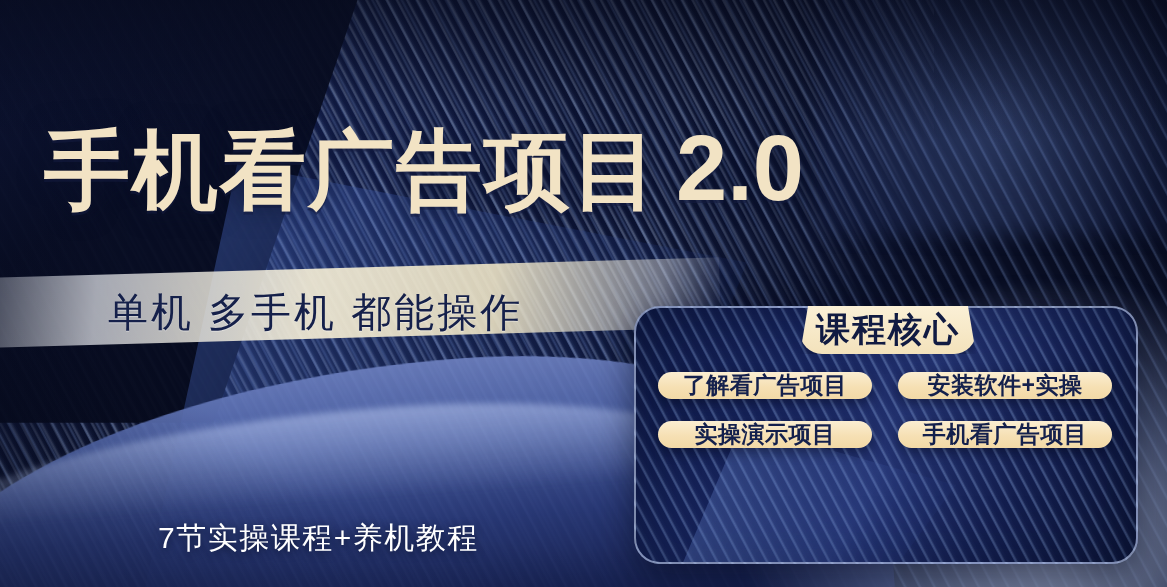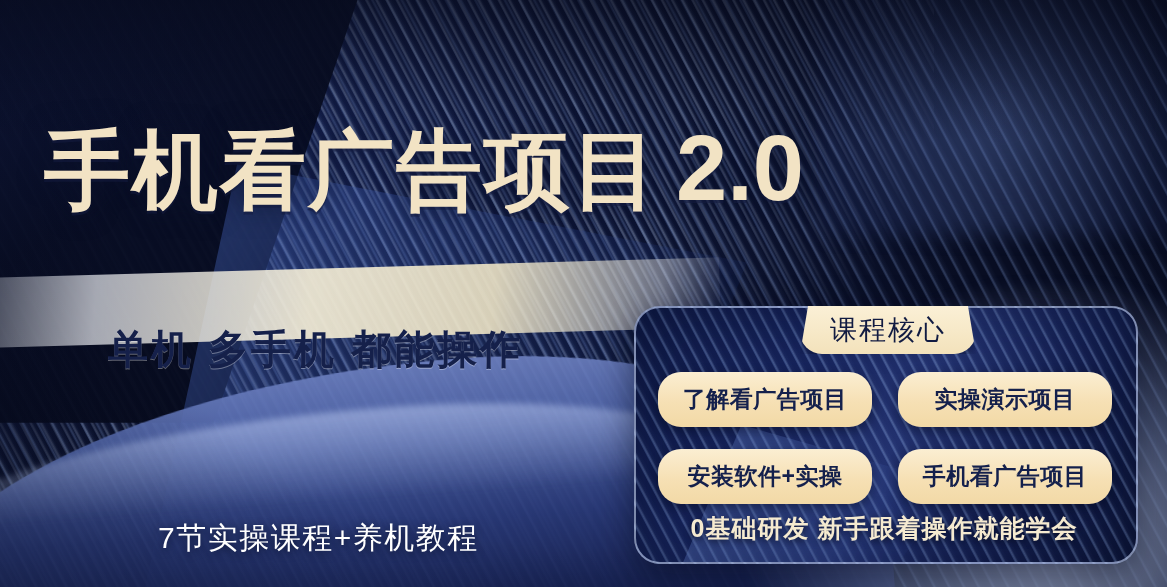--- a/index.html
+++ b/index.html
@@ -179,26 +179,25 @@
       rgba(241,231,199,0.88) 70%,
       rgba(206,206,206,0.48) 92%,
       rgba(160,168,195,0.05) 100%);
     filter: blur(0.4px);
   }
   .subtitle {
     position: absolute;
     left: 108px;
     top: 285px;
     font-size: 40px;
-    font-weight: 700;
+    font-weight: 400;
     letter-spacing: 3px;
     color: #15204a;
     white-space: nowrap;
     text-shadow: 0 1px 0 rgba(255,255,255,0.35);
-    margin-top: 37px;
   }
 
   
   .tagline {
     position: absolute;
     left: 158px;
     top: 518px;
     font-size: 30px;
     font-weight: 400;
     letter-spacing: 1.5px;
@@ -247,37 +246,37 @@
     height: 48px;
     background: linear-gradient(180deg, #fbf0d6 0%, #f3e2bb 100%);
     border-radius: 0 0 22px 22px;
     clip-path: polygon(8px 0, calc(100% - 8px) 0, 100% 100%, 0 100%);
     display: flex;
     align-items: center;
     justify-content: center;
     box-shadow: 0 3px 10px rgba(6,10,30,0.45);
   }
   .badge-text {
-    font-size: 27px;
-    font-weight: 400;
+    font-size: 34px;
+    font-weight: 700;
     letter-spacing: 2px;
     color: #111b42;
   }
 
   .pills {
     position: absolute;
     left: 658px;
     top: 372px;
     width: 454px;
     display: grid;
     grid-template-columns: 1fr 1fr;
     grid-gap: 22px 26px;
   }
   .pill {
-    height: 55px;
+    height: 27px;
     border-radius: 23px;
     background: linear-gradient(180deg, #fbeed2 0%, #f6e0b4 55%, #f2d9a6 100%);
     display: flex;
     align-items: center;
     justify-content: center;
     box-shadow: 0 4px 12px rgba(5,9,28,0.45);
   }
   .pill-text {
     font-size: 23px;
     font-weight: 700;
@@ -331,25 +330,24 @@
 
   <div class="badge">
     <span class="badge-text">课程核心</span>
   </div>
 
   <div class="pills">
     <div class="pill">
       <span class="pill-text">了解看广告项目</span>
     </div>
     <div class="pill">
-      <span class="pill-text">实操演示项目</span>
+      <span class="pill-text">安装软件+实操</span>
     </div>
     <div class="pill">
-      <span class="pill-text">安装软件+实操</span>
+      <span class="pill-text">实操演示项目</span>
     </div>
     <div class="pill">
       <span class="pill-text">手机看广告项目</span>
     </div>
   </div>
 
-  <div class="card-foot">0基础研发 新手跟着操作就能学会</div>
 
 </div>
 
 </body></html>

